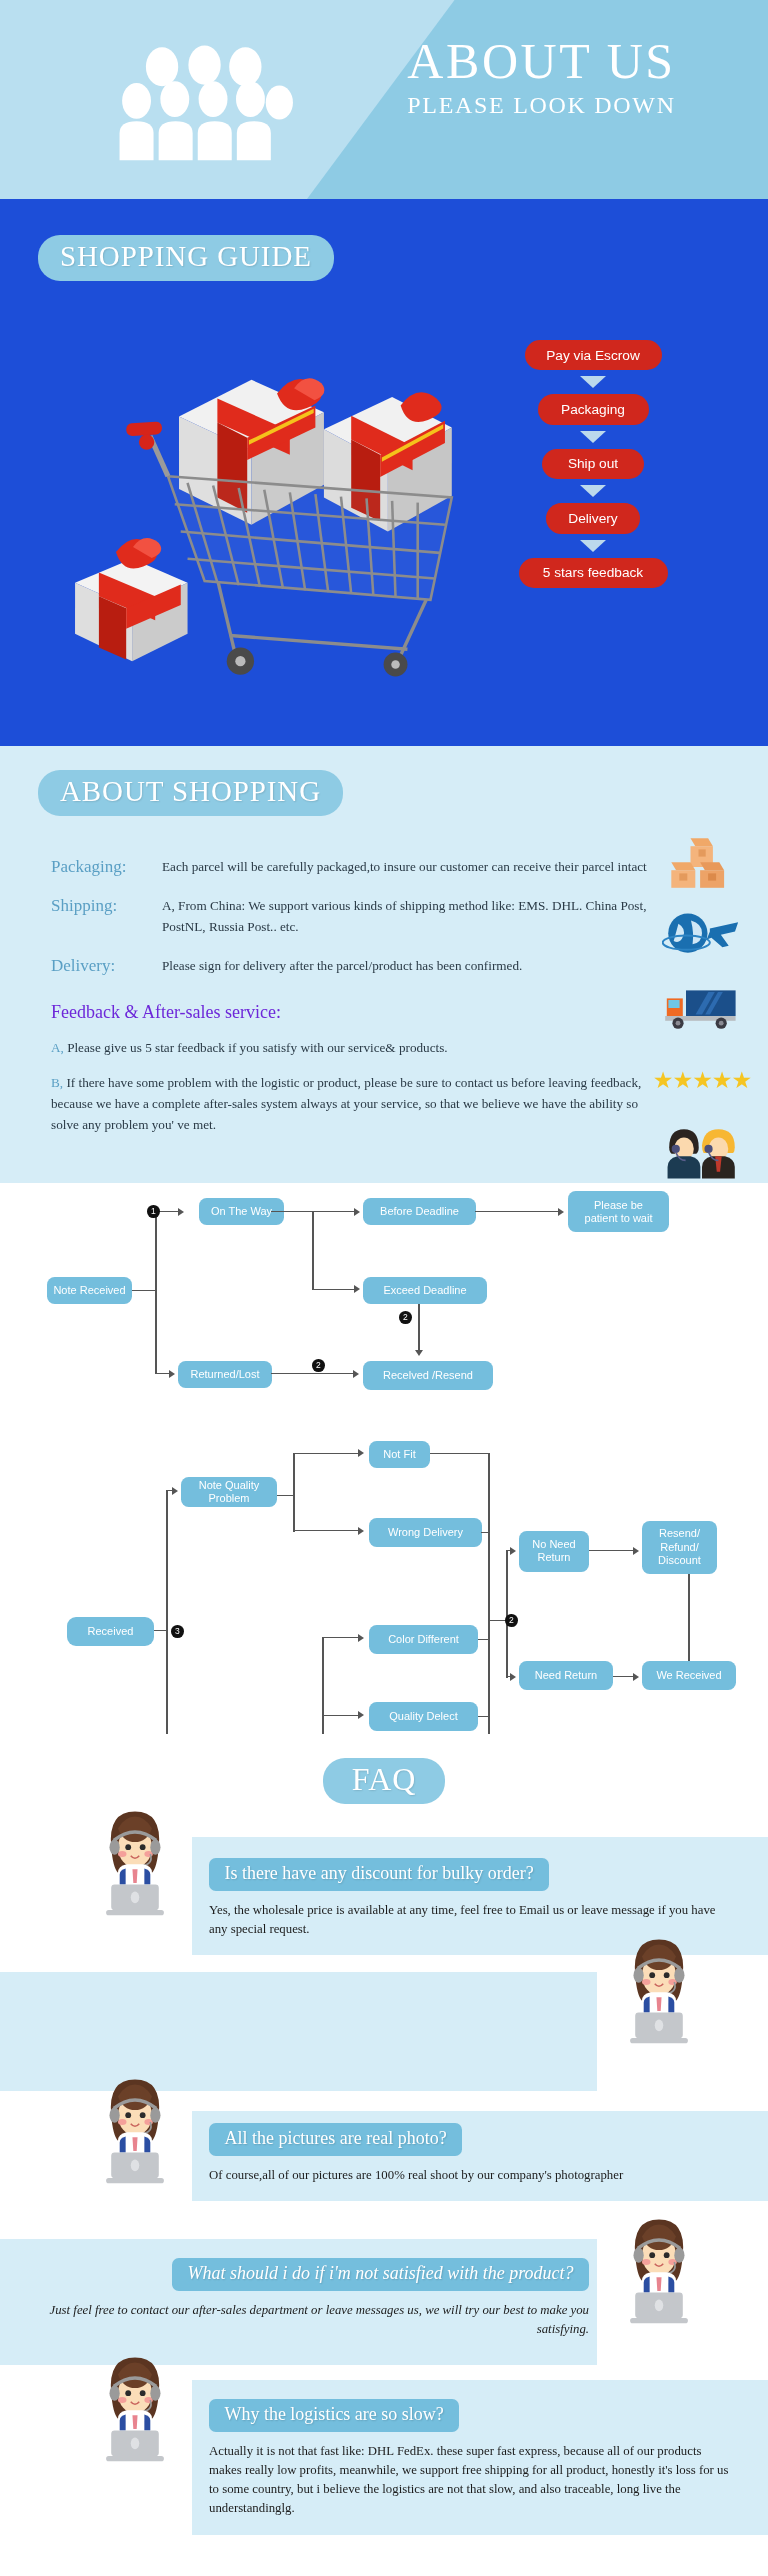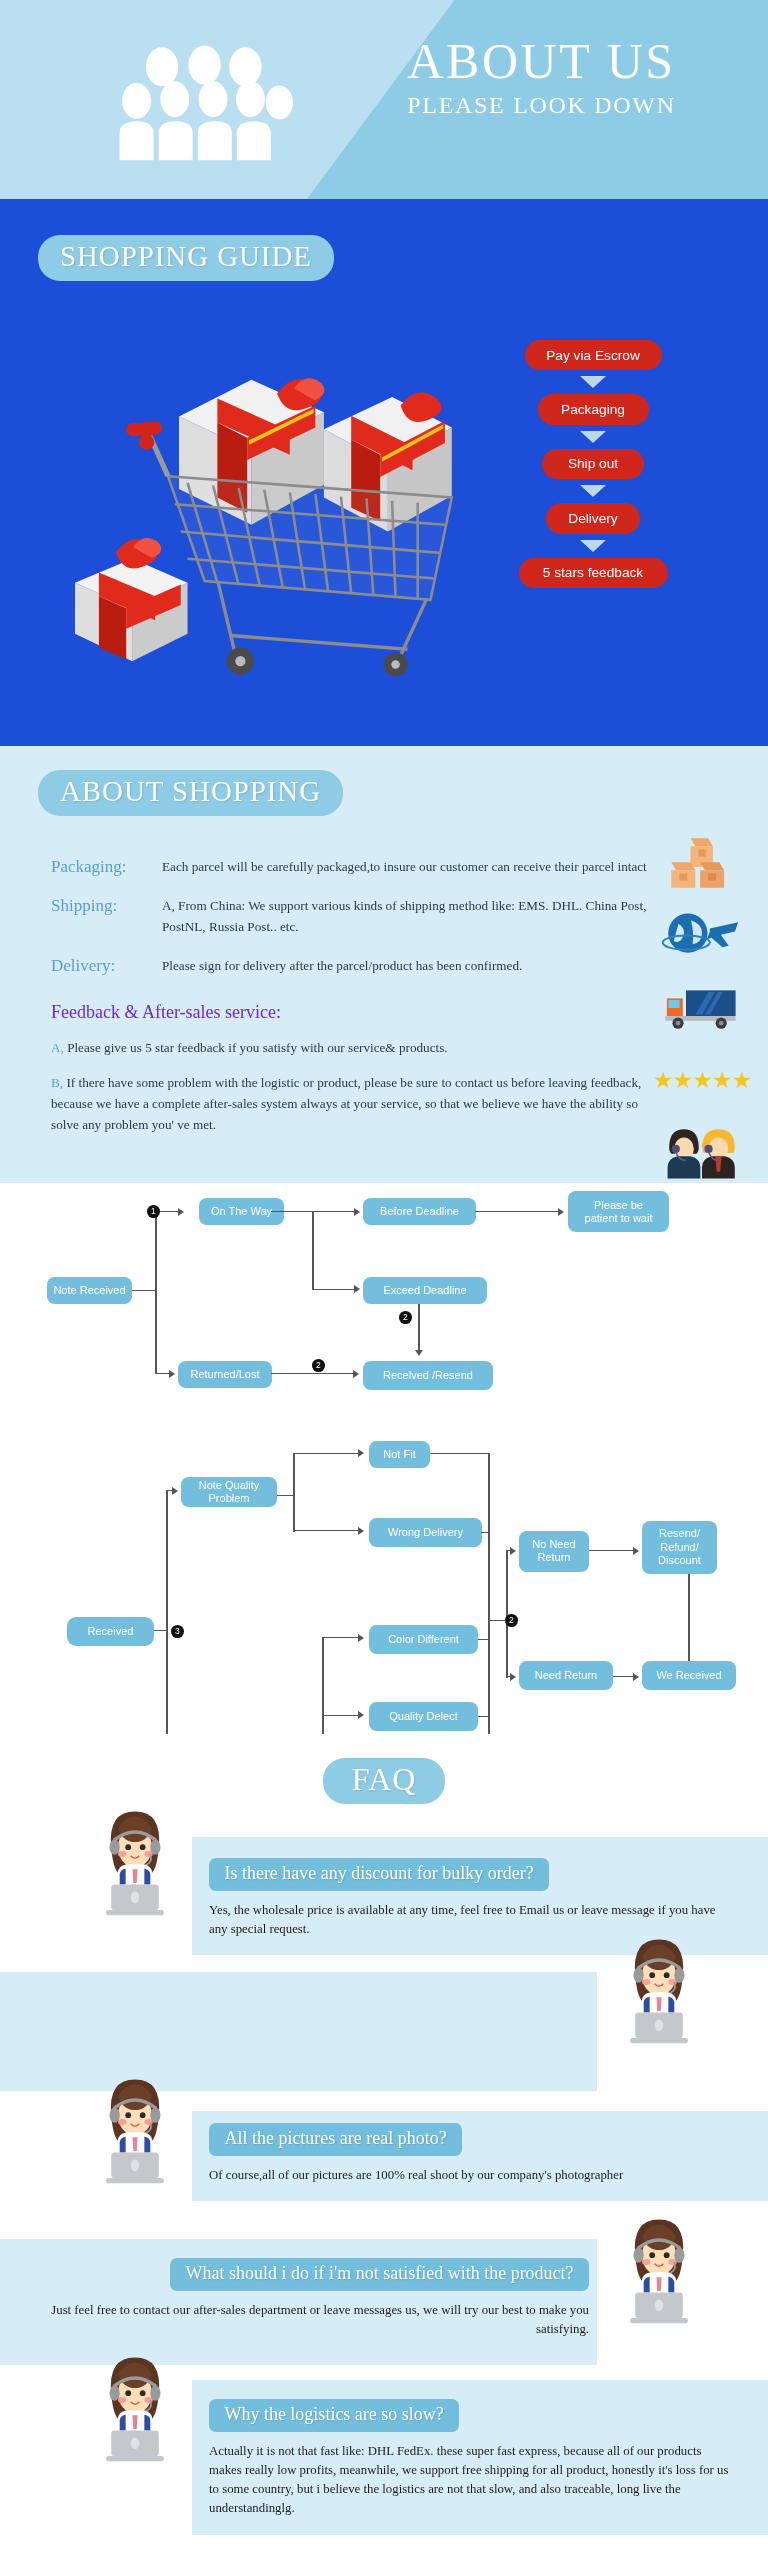--- a/index.html
+++ b/index.html
@@ -718,21 +718,21 @@
         <path d="M66,60 q4,12 -10,14" stroke="#9a9a9a" stroke-width="2" fill="none"></path>
         <path d="M28,96 L28,82 q0,-8 10,-10 l20,0 q10,2 10,10 l0,14 z" fill="#ffffff"></path>
         <path d="M30,96 L30,84 q0,-5 7,-7 l0,19 z" fill="#2b4ea2"></path>
         <path d="M66,96 L66,84 q0,-5 -7,-7 l0,19 z" fill="#2b4ea2"></path>
         <polygon points="45,78 51,78 50,94 46,94" fill="#e8848f"></polygon>
         <rect x="20" y="96" width="56" height="30" rx="4" fill="#c4c7cb"></rect>
         <ellipse cx="48" cy="111" rx="5" ry="7" fill="#dfe1e4"></ellipse>
         <rect x="14" y="126" width="68" height="6" rx="3" fill="#c4c7cb"></rect>
       </svg>
     </div>
-    <div class="faq-body ta-r" style="padding-left:37px; padding-right:179px; padding-top:38px;">
+    <div class="faq-body ta-r" style="padding-left:37px; padding-right:179px; padding-top:38px;font-style:italic;">
       <div class="faq-q">What should i do if i'm not satisfied with the product?</div>
       <div class="faq-a">Just feel free to contact our after-sales department or leave messages us, we will try our best to make you satisfying.</div>
     </div>
   </div>
 
   <div class="faq-item" style="height:179px;">
     <div class="faq-band narrow-l" style="top:15.4px; height:155px;"></div>
     <div class="agent" style="left:94px; top:-15.4px;">
       <svg viewBox="0 0 96 140" width="82" height="119">
         <path d="M20,52 q-4,-42 28,-42 q32,0 28,42 q-2,24 -8,30 l-40,0 q-6,-6 -8,-30 z" fill="#5b3521"></path>

